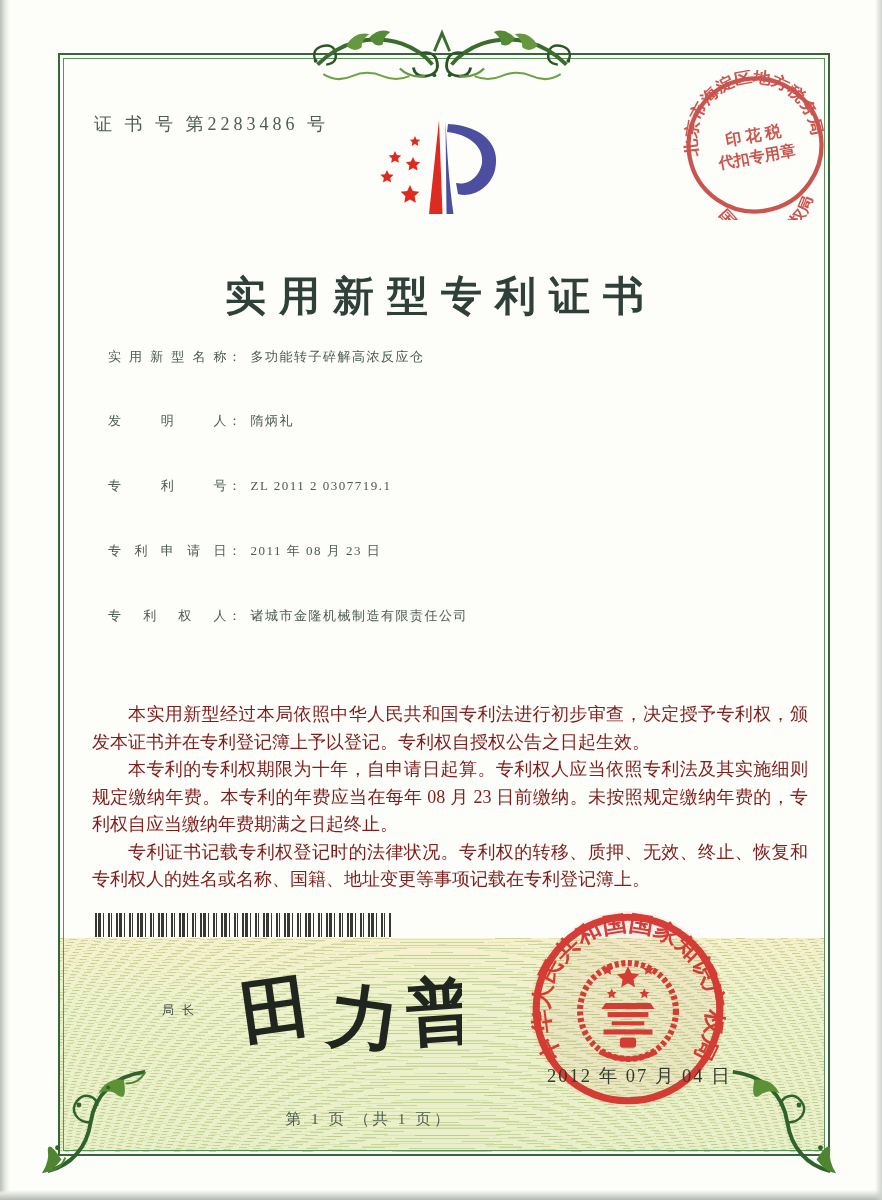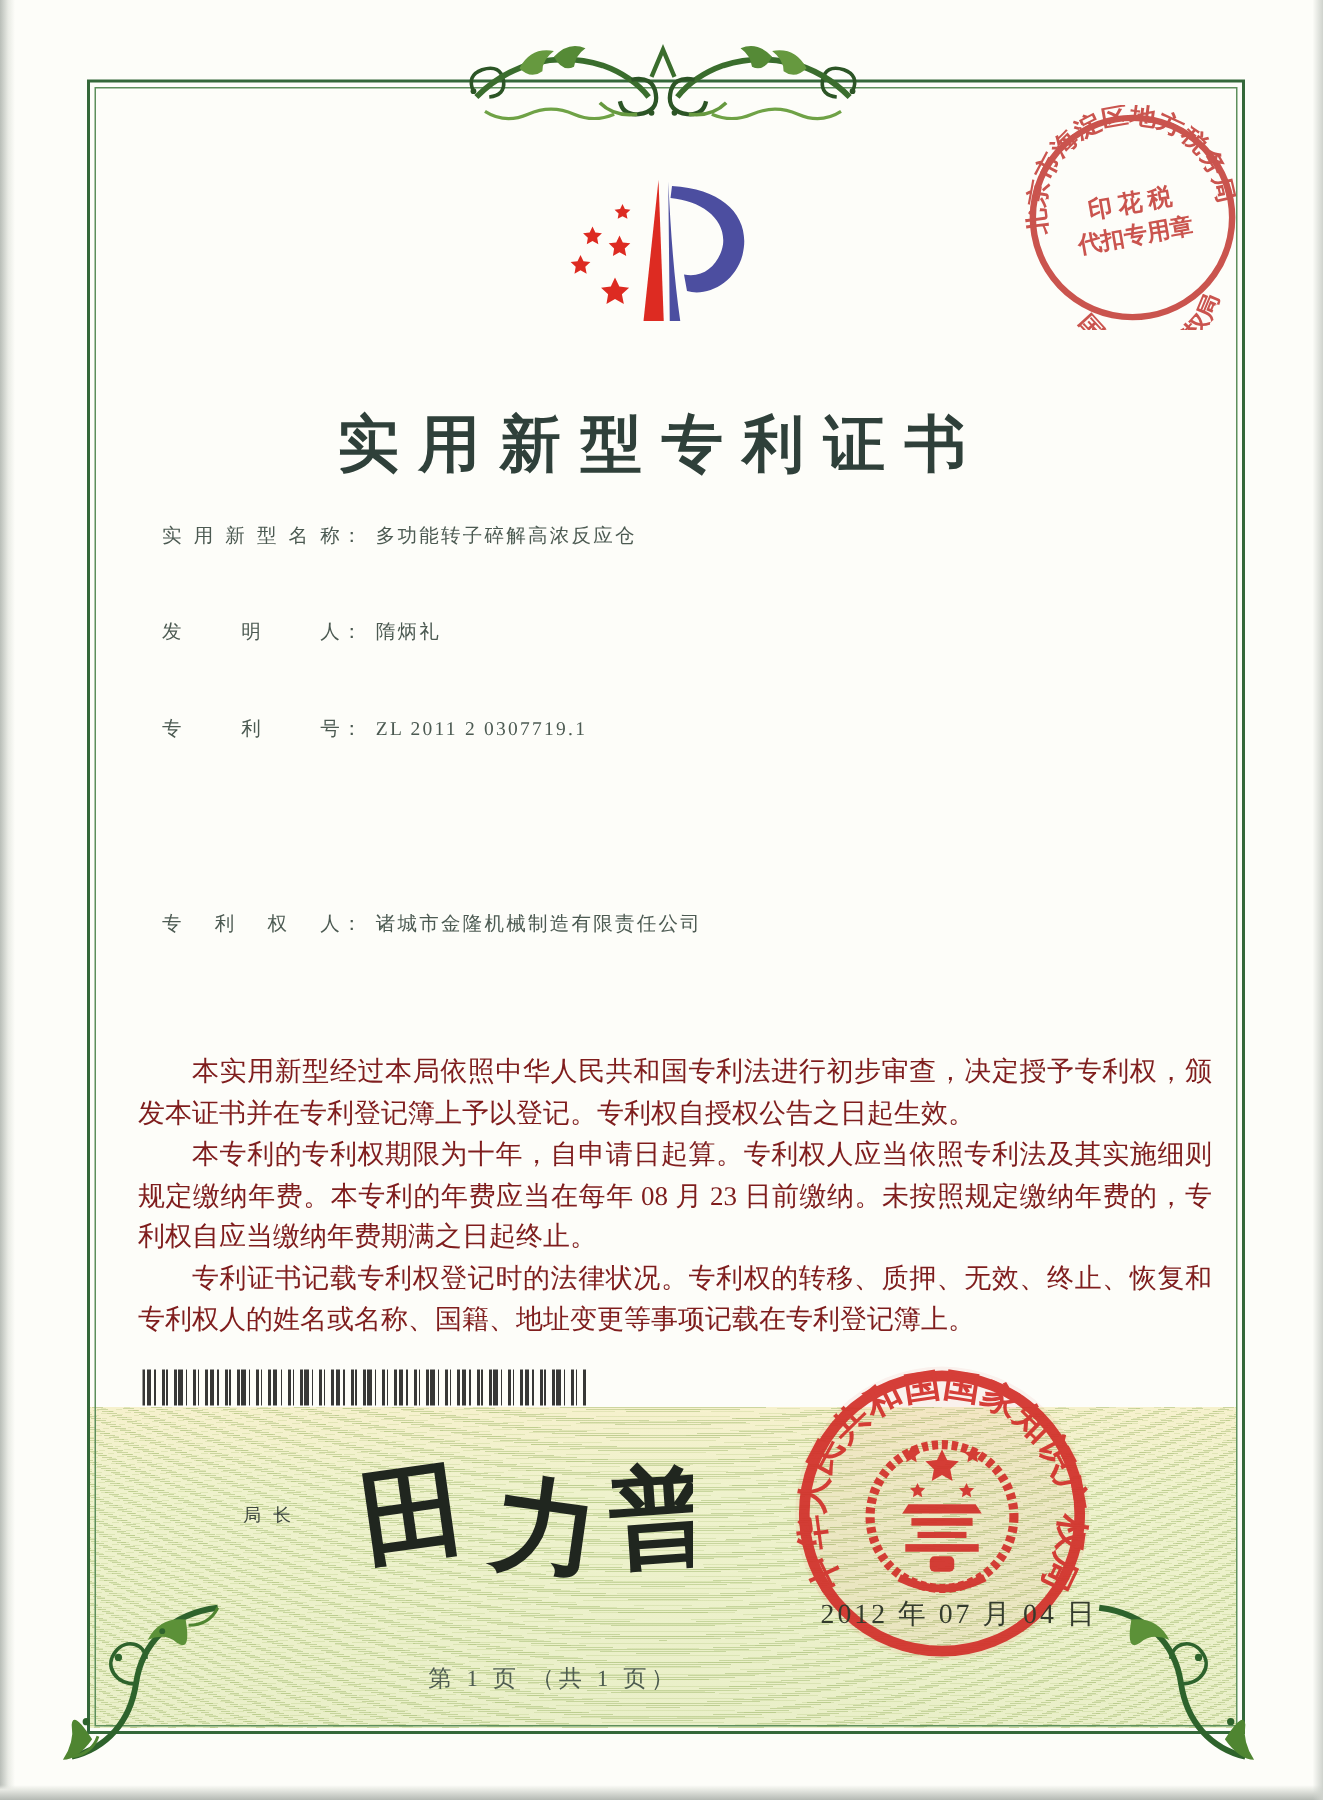--- a/index.html
+++ b/index.html
@@ -105,20 +105,21 @@
   </svg>
   <svg class="corner-br" width="112" height="112" viewBox="0 0 115 115">
     <path d="M108,6 C76,10 56,30 52,58 C48,84 32,102 8,108" stroke="#2e632c" stroke-width="4" fill="none"></path>
     <path d="M52,58 c-14,0 -22,-12 -14,-22 c7,-9 20,-6 21,5" stroke="#2e632c" stroke-width="2.5" fill="none"></path>
     <path d="M86,14 q-18,-2 -26,14 q12,-5 20,2 q10,7 6,-16 Z" fill="#5c9138"></path>
     <path d="M22,96 q-10,14 -20,14 q8,-12 6,-24 q1,-10 14,10 Z" fill="#4f8531"></path>
     <circle cx="40" cy="40" r="2.5" fill="#2e632c"></circle>
     <circle cx="18" cy="84" r="2.5" fill="#2e632c"></circle>
   </svg>
 
+  <div class="cert-no">证 书 号 第2283486 号</div>
 
   <svg class="logo-svg" width="145" height="105" viewBox="0 0 145 105">
     <g fill="#dd2b22">
       <path d="M47,23 l1.6,3.4 3.7,.4 -2.7,2.5 .7,3.6 -3.3,-1.8 -3.2,1.8 .6,-3.6 -2.7,-2.5 3.7,-.4 Z"></path>
       <path d="M27,38 l1.9,4 4.4,.5 -3.2,3 .8,4.3 -3.9,-2.1 -3.8,2.1 .7,-4.3 -3.2,-3 4.4,-.5 Z"></path>
       <path d="M45,44 l2.2,4.6 5,.6 -3.7,3.4 1,5 -4.5,-2.5 -4.4,2.5 .8,-5 -3.6,-3.4 5,-.6 Z"></path>
       <path d="M19,57 l2,4.2 4.6,.5 -3.4,3.2 .9,4.6 -4.1,-2.3 -4,2.3 .8,-4.6 -3.4,-3.2 4.6,-.5 Z"></path>
       <path d="M42,72 l2.9,6 6.5,.8 -4.8,4.4 1.3,6.5 -5.9,-3.3 -5.7,3.3 1.1,-6.5 -4.7,-4.4 6.5,-.8 Z"></path>
     </g>
     <path d="M61,101 L71,7 L74.5,101 Z" fill="#dd2b22"></path>
@@ -145,20 +146,23 @@
   <div class="title">实用新型专利证书</div>
 
   <div class="field f1">
     <span class="flabel">实用新型名称</span><span class="fcolon">：</span><span>多功能转子碎解高浓反应仓</span>
   </div>
   <div class="field f2">
     <span class="flabel">发明人</span><span class="fcolon">：</span><span>隋炳礼</span>
   </div>
   <div class="field f3">
     <span class="flabel">专利号</span><span class="fcolon">：</span><span>ZL 2011 2 0307719.1</span>
+  </div>
+  <div class="field f4">
+    <span class="flabel">专利申请日</span><span class="fcolon">：</span><span>2011 年 08 月 23 日</span>
   </div>
   <div class="field f5">
     <span class="flabel">专利权人</span><span class="fcolon">：</span><span>诸城市金隆机械制造有限责任公司</span>
   </div>
 
   <div class="body-text">
     <p>本实用新型经过本局依照中华人民共和国专利法进行初步审查，决定授予专利权，颁发本证书并在专利登记簿上予以登记。专利权自授权公告之日起生效。</p>
     <p>本专利的专利权期限为十年，自申请日起算。专利权人应当依照专利法及其实施细则规定缴纳年费。本专利的年费应当在每年 08 月 23 日前缴纳。未按照规定缴纳年费的，专利权自应当缴纳年费期满之日起终止。</p>
     <p>专利证书记载专利权登记时的法律状况。专利权的转移、质押、无效、终止、恢复和专利权人的姓名或名称、国籍、地址变更等事项记载在专利登记簿上。</p>
   </div>

